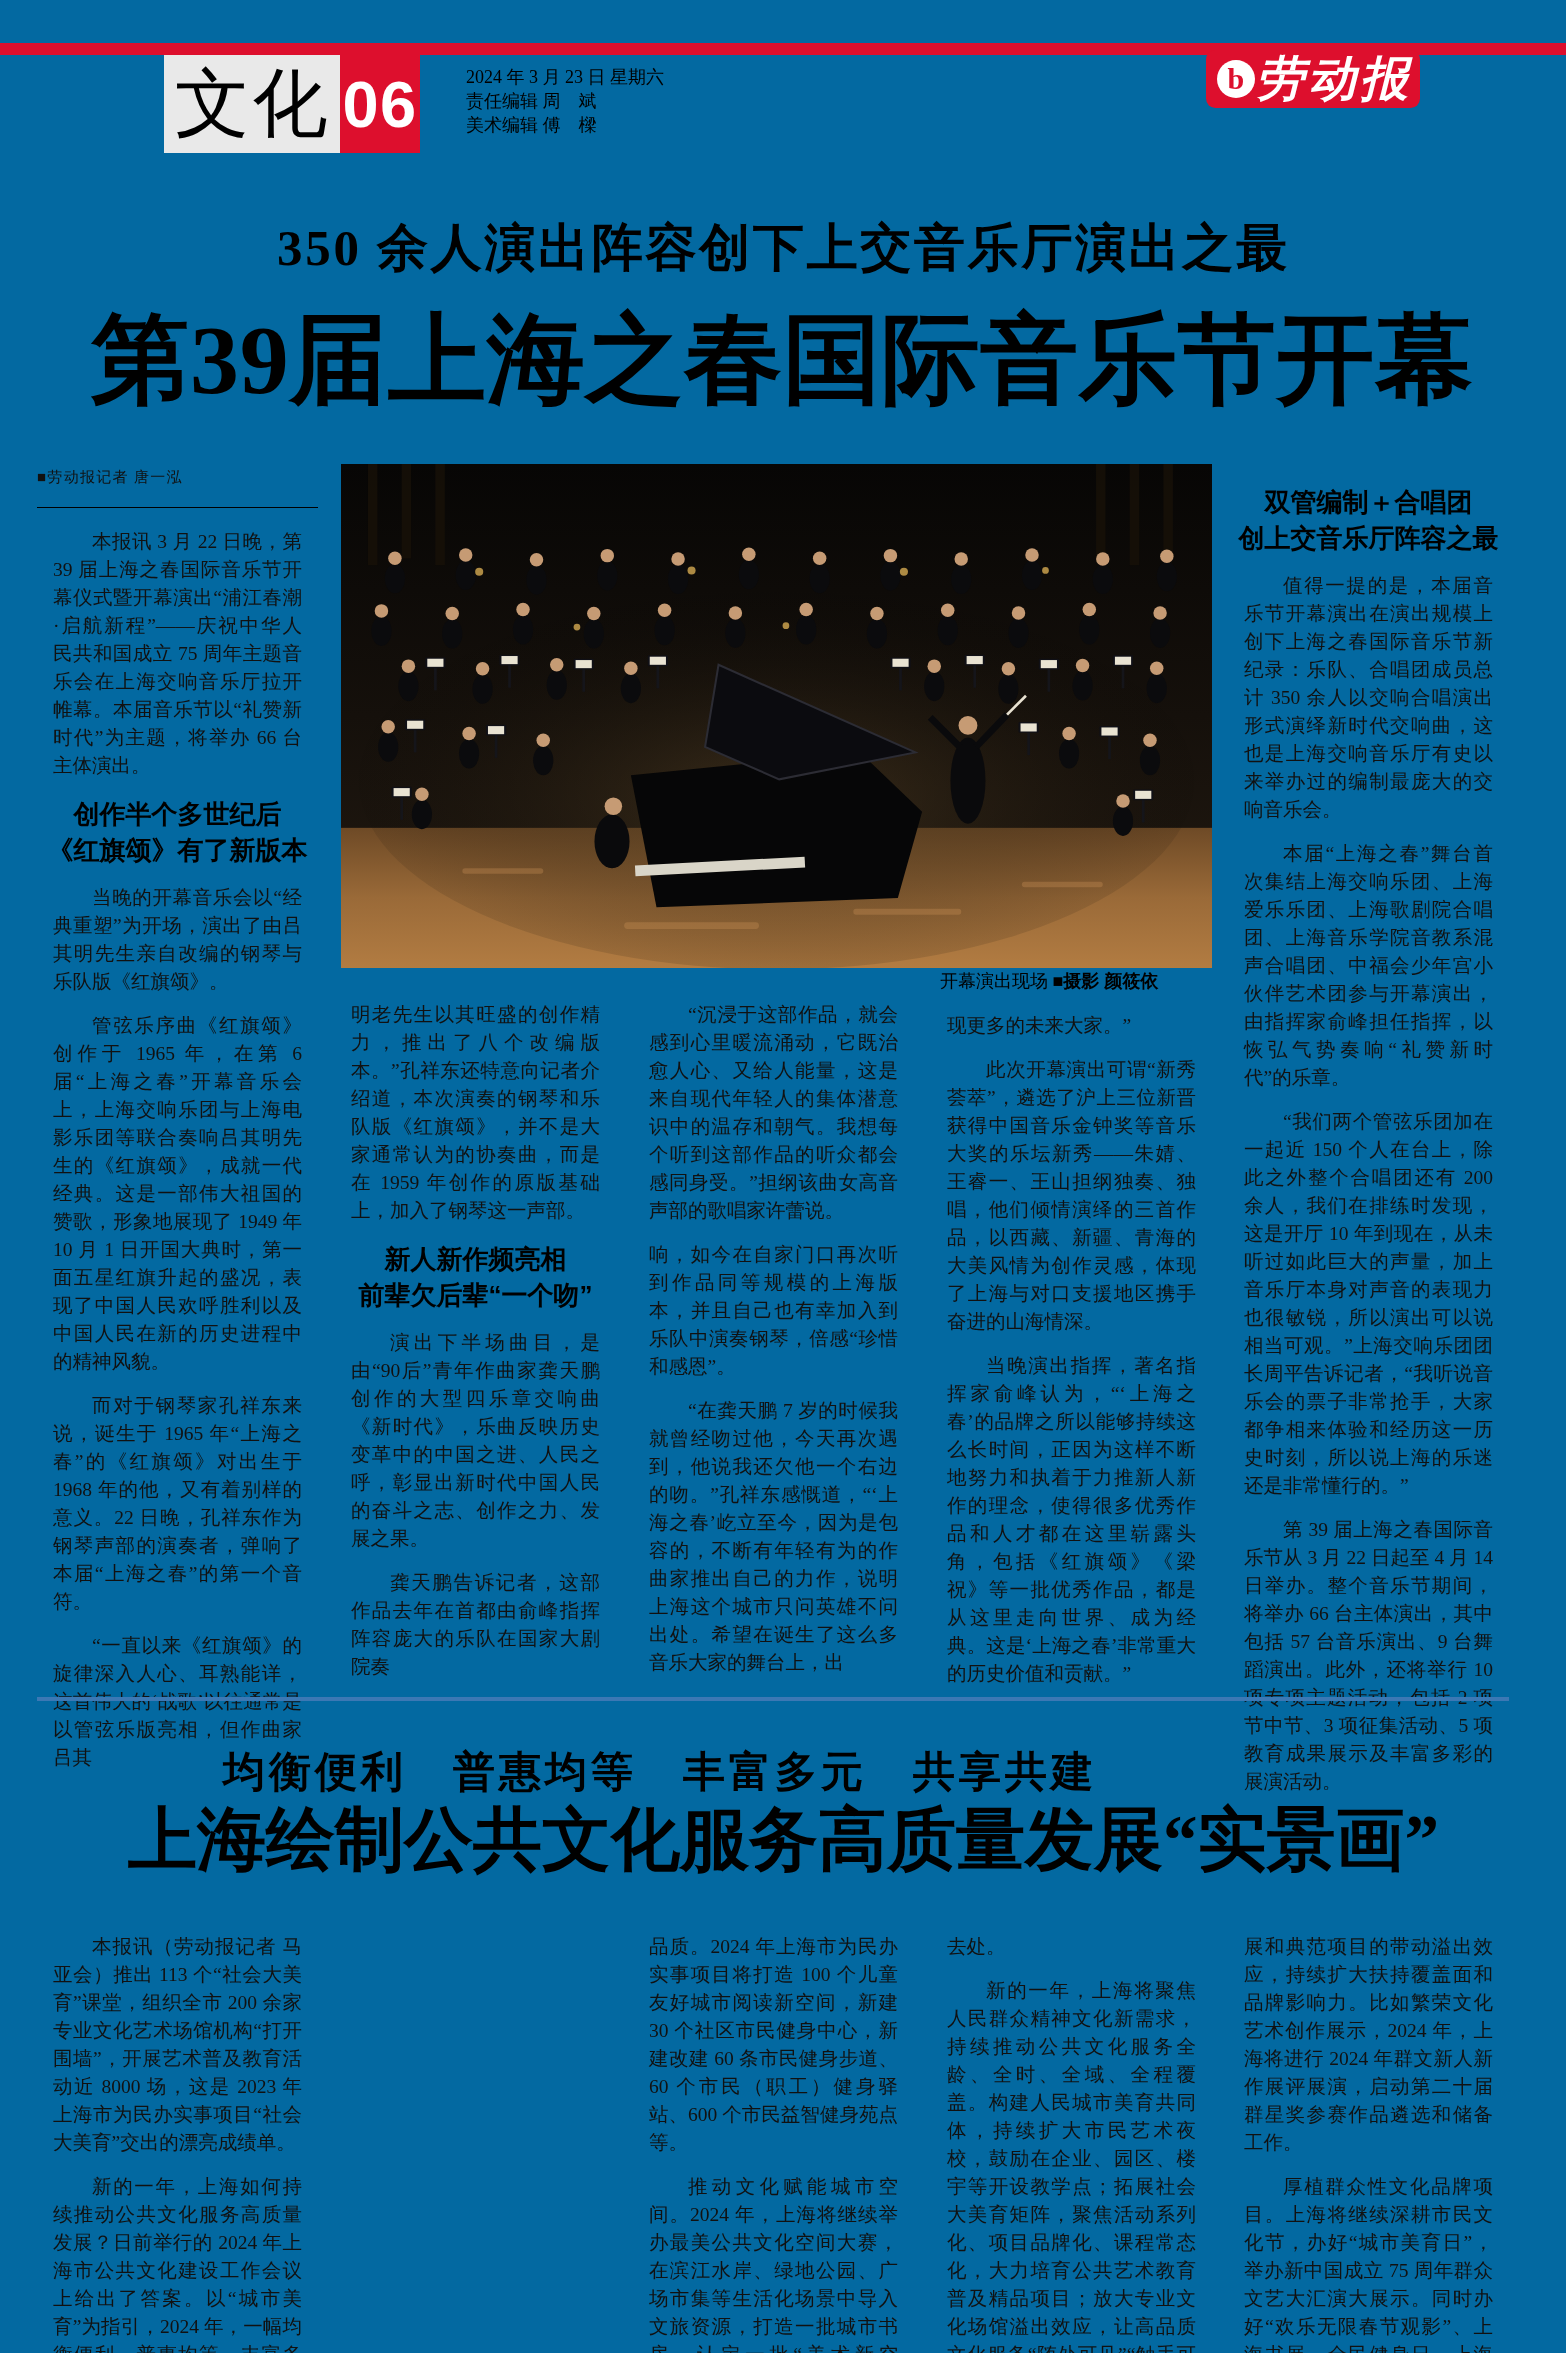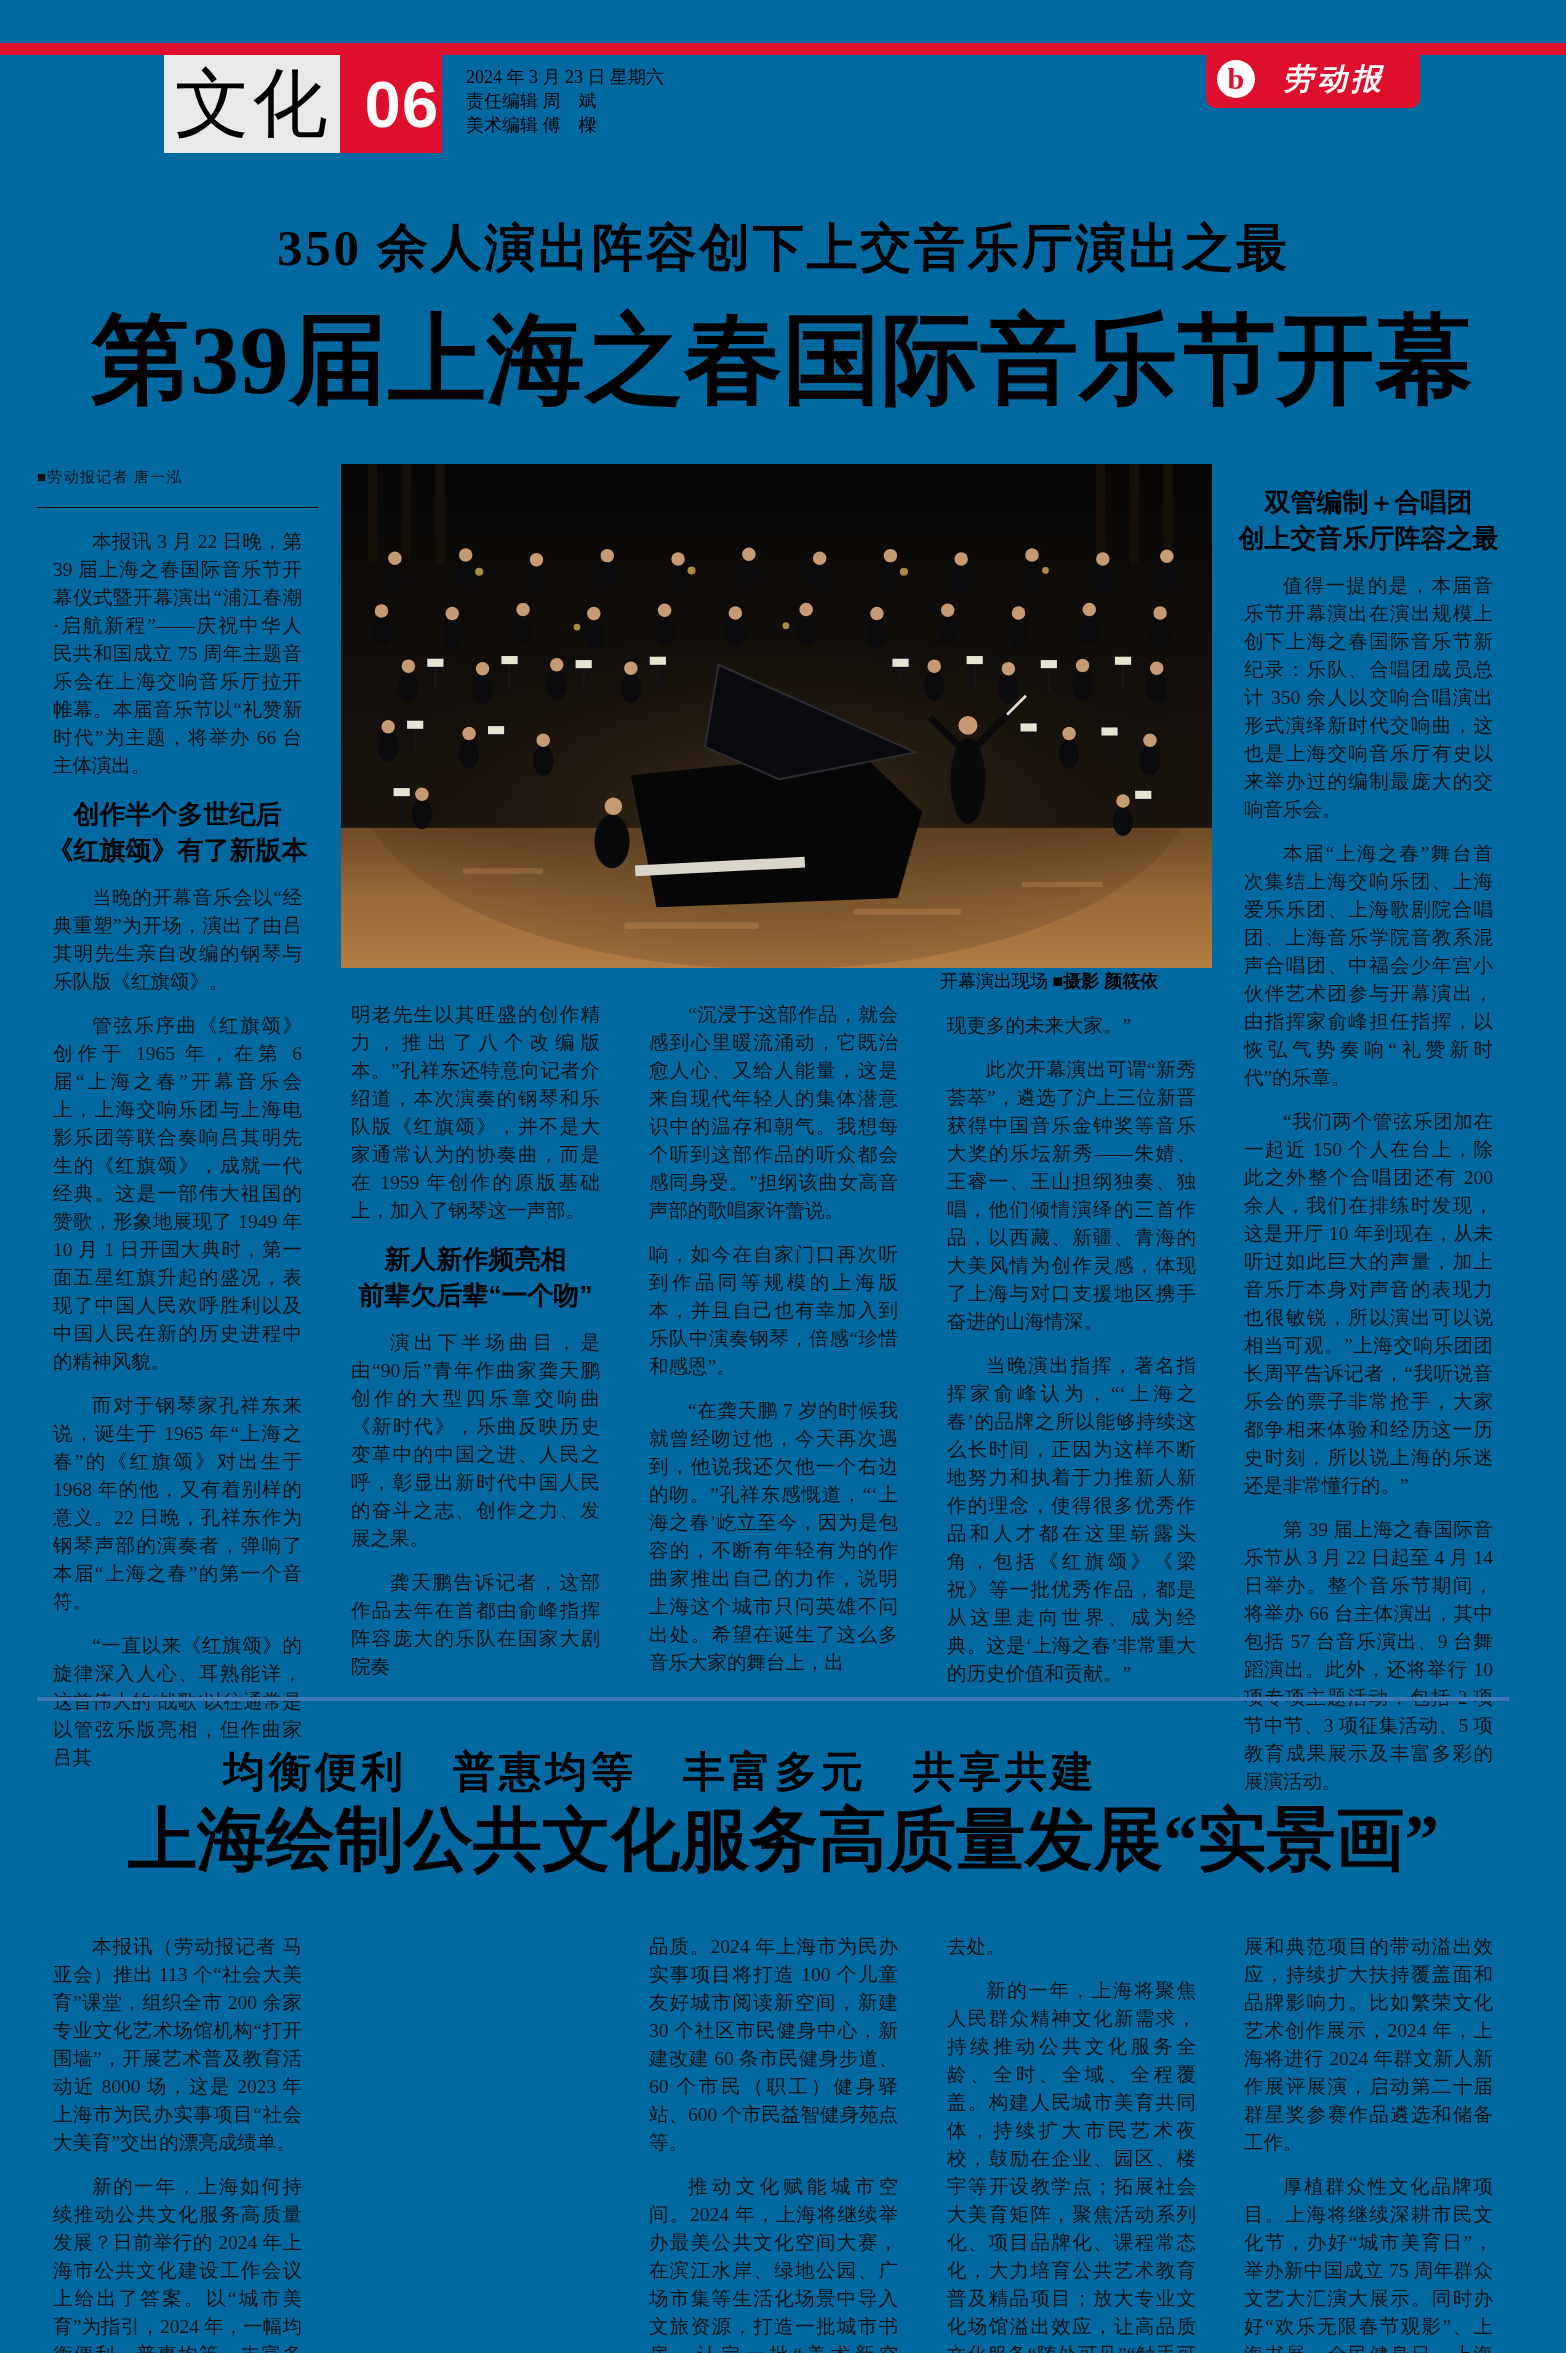--- a/index.html
+++ b/index.html
@@ -4,30 +4,30 @@
 <style>
   html,body{margin:0;padding:0;background:#ffffff;}
   #page{position:relative;width:1567px;height:2354px;background:#0369a1;overflow:hidden;
         font-family:"Liberation Serif","DejaVu Serif",serif;color:#111;}
   
   .top-rule{position:absolute;left:0;top:43px;width:1567px;height:11.5px;background:#dd0f2d;}
   .section-box{position:absolute;left:164px;top:55px;width:177px;height:98px;background:#e9e9e9;
         display:flex;align-items:center;justify-content:center;}
   .section-box span{font-size:75px;letter-spacing:2.7px;color:#000;}
   .pagenum-box{position:absolute;left:340px;top:55px;width:80px;height:98px;background:#dd0f2d;
-        display:flex;align-items:center;justify-content:center;padding-left:22px;}
+        display:flex;align-items:center;justify-content:center;}
   .pagenum-box span{font-family:"Liberation Sans","DejaVu Sans",sans-serif;font-weight:800;
         font-size:65px;color:#fff;letter-spacing:1.3px;}
   .header-meta{position:absolute;left:466px;top:65px;font-size:18px;line-height:24px;color:#000;}
   .masthead{position:absolute;left:1206px;top:50px;width:214px;height:58px;background:#dd0f2d;
         border-radius:9.4px;display:flex;align-items:center;padding-left:10.8px;box-sizing:border-box;}
   .masthead .logo-b{width:38px;height:38px;border-radius:50%;background:#ffffff;display:flex;
         align-items:center;justify-content:center;font-family:"Liberation Serif",serif;
         font-size:30px;font-weight:bold;color:#dd0f2d;}
-  .masthead .brand{flex:1;text-align:center;color:#fff;font-size:30px;font-weight:bold;
+  .masthead .brand{flex:1;text-align:center;color:#fff;font-size:48px;font-weight:bold;
         font-style:italic;letter-spacing:4px;padding-right:6.7px;}
   
   .a1-kicker{position:absolute;left:0;top:214px;width:1567px;text-align:center;
         font-size:51px;font-weight:600;letter-spacing:2.7px;color:#000;}
   .a1-headline{position:absolute;left:0;top:295px;width:1565px;text-align:center;
         font-size:98px;font-weight:900;letter-spacing:0.7px;color:#000;}
   
   .col{position:absolute;width:281px;font-size:19.5px;line-height:28px;text-align:justify;}
   .para{text-indent:2em;margin:16px;}
   .para.cont{text-indent:0;}

